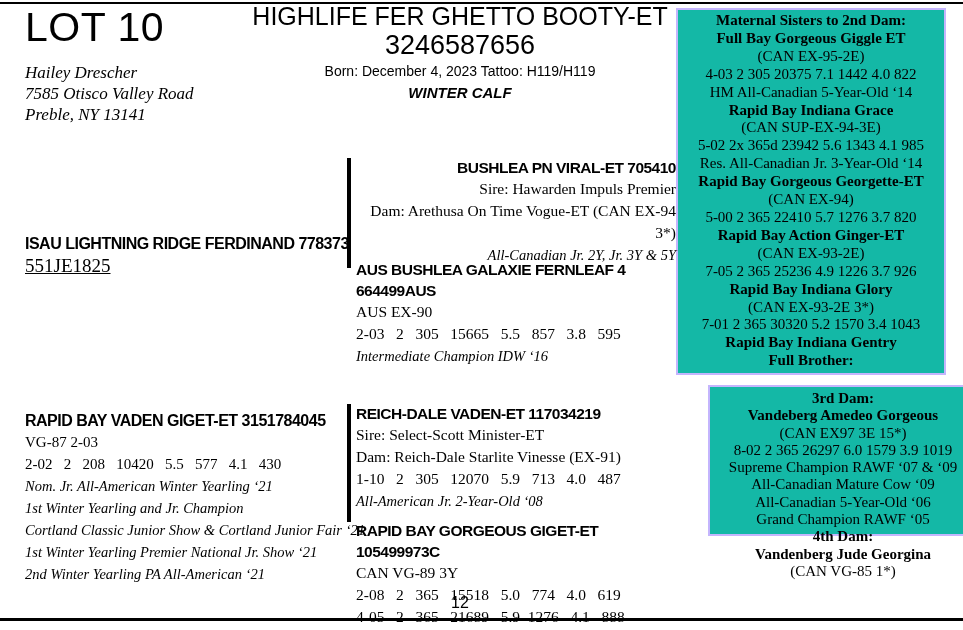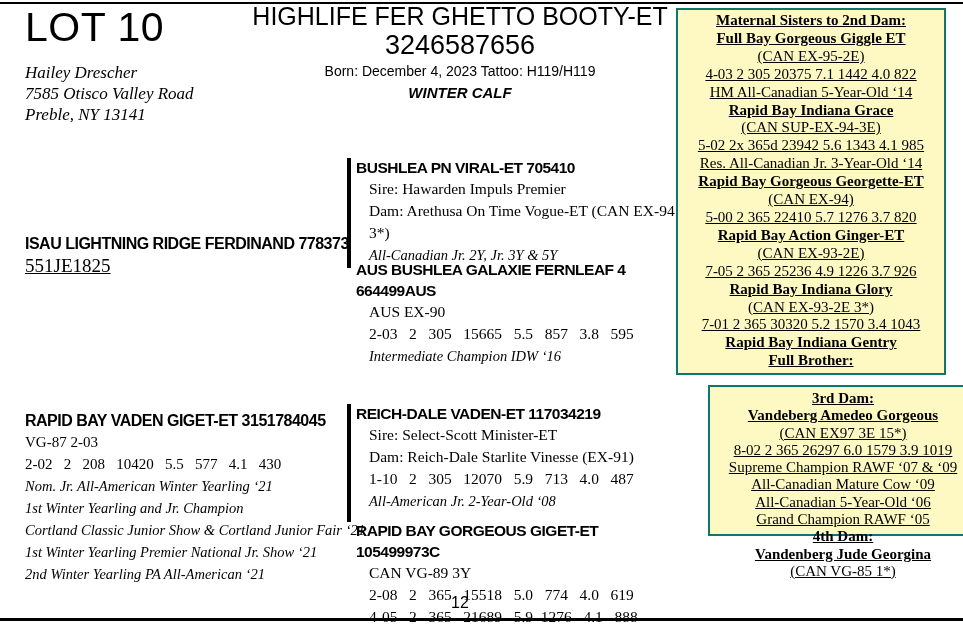--- a/index.html
+++ b/index.html
@@ -31,31 +31,31 @@
   #sire-block { left:25px; top:233px; }
   #dam-block  { left:25px; top:410px; }
   .blk-name { font-size:16px; line-height:21px; }
   #sire-id { font-size:19px; line-height:24px;text-decoration:underline; }
   .lines .line { font-size:15px; line-height:22px; }
   .lines .line.b { font-weight:bold; }
   .lines .line.i { font-style:italic; font-size:14.5px; }
   .lines .line.pre { white-space:pre; }
   
   .midblk { left:356px; width:320px; }
-  #paternal-sire { top:157px; }
+  #paternal-sire { top:157px;text-align:right; }
   #paternal-dam  { top:259px; }
   #maternal-sire { top:403px; }
   #maternal-dam  { top:520px; }
   .midblk .blk-name { font-size:15.5px; line-height:21px; }
-  .midblk .line { font-size:15.5px; line-height:22px;margin-left:13px; }
+  .midblk .line { font-size:15.5px; line-height:22px; }
   .bracket { left:347px; width:4px; background:#000; }
   #bracket-1 { top:158px; height:110px; }
   #bracket-2 { top:404px; height:118px; }
   
-  .box { left:676px; width:270px; border:2px solid #0f766e; background:#fef9c3;text-decoration:underline; }
+  .box { left:676px; width:270px; border:2px solid #c4b5fd; background:#14b8a6; }
   #maternal-sisters-box { top:8px; height:367px; text-align:center; padding-top:2px; }
   #maternal-sisters-box .line { font-size:15px; line-height:17.9px; }
   #dams-box { top:385px; height:151px; text-align:center; padding:3px 6px;margin-left:32px; }
   #dams-box .line { font-size:15px; line-height:17.3px; }
   .box .line.b { font-weight:bold; }
   
   #page-number { left:200px; top:594px; width:520px; text-align:center; font-family:"Liberation Sans", sans-serif; font-size:16px; }
 </style>
 </head>
 <body>

